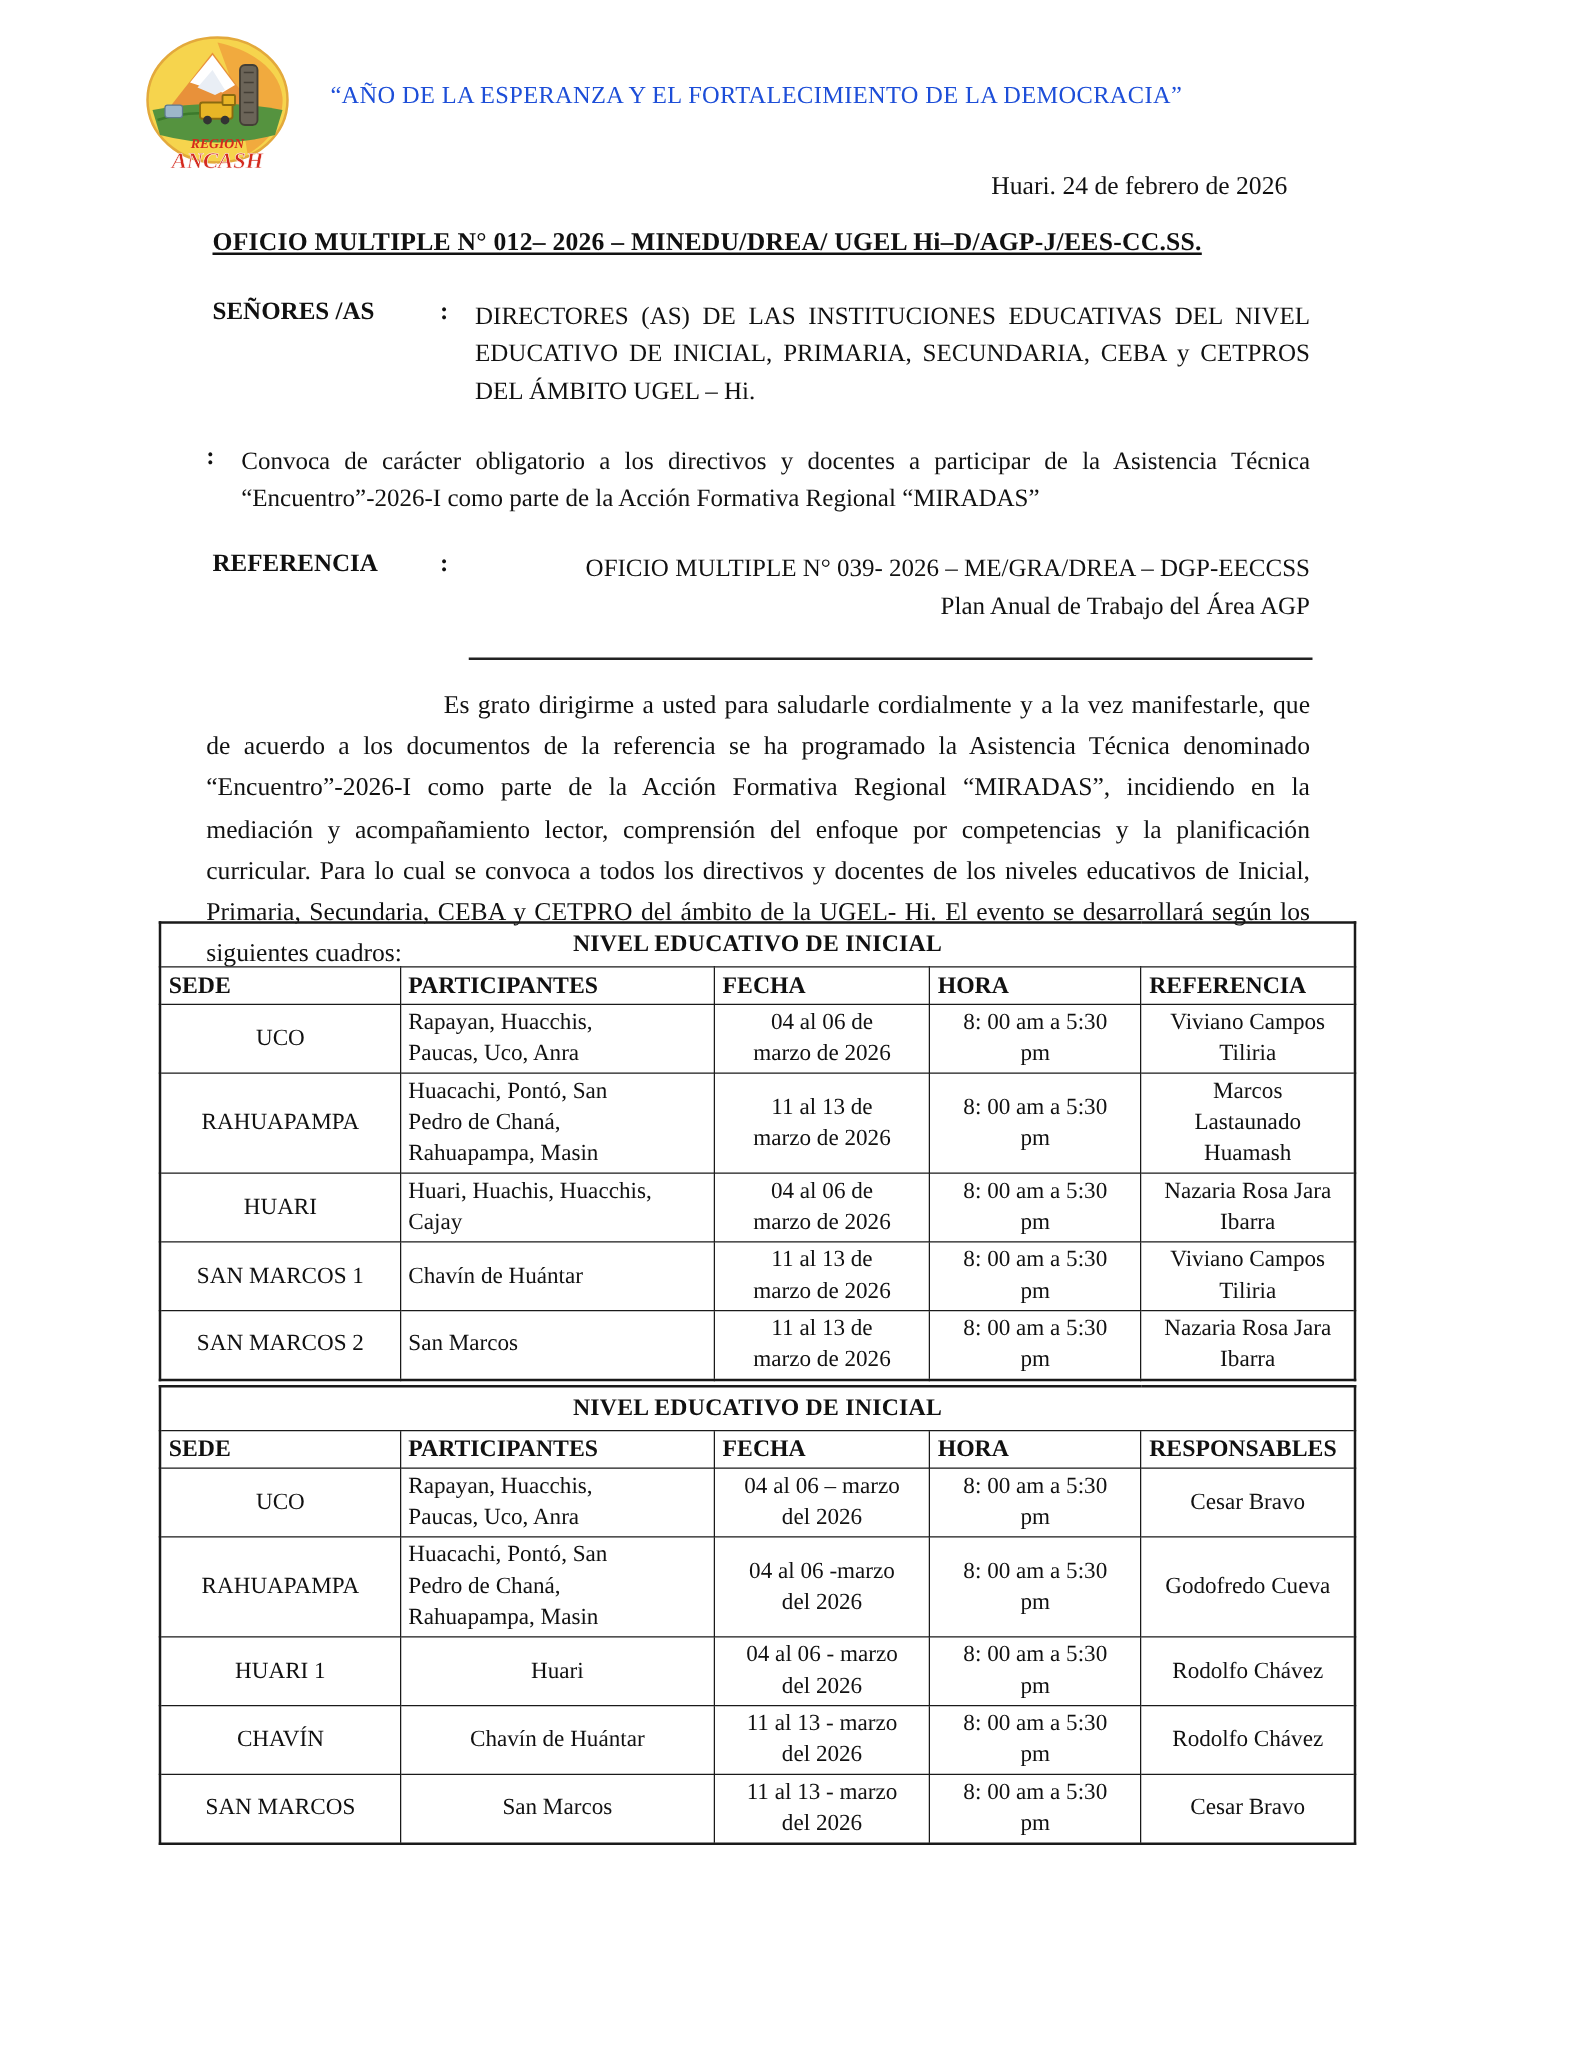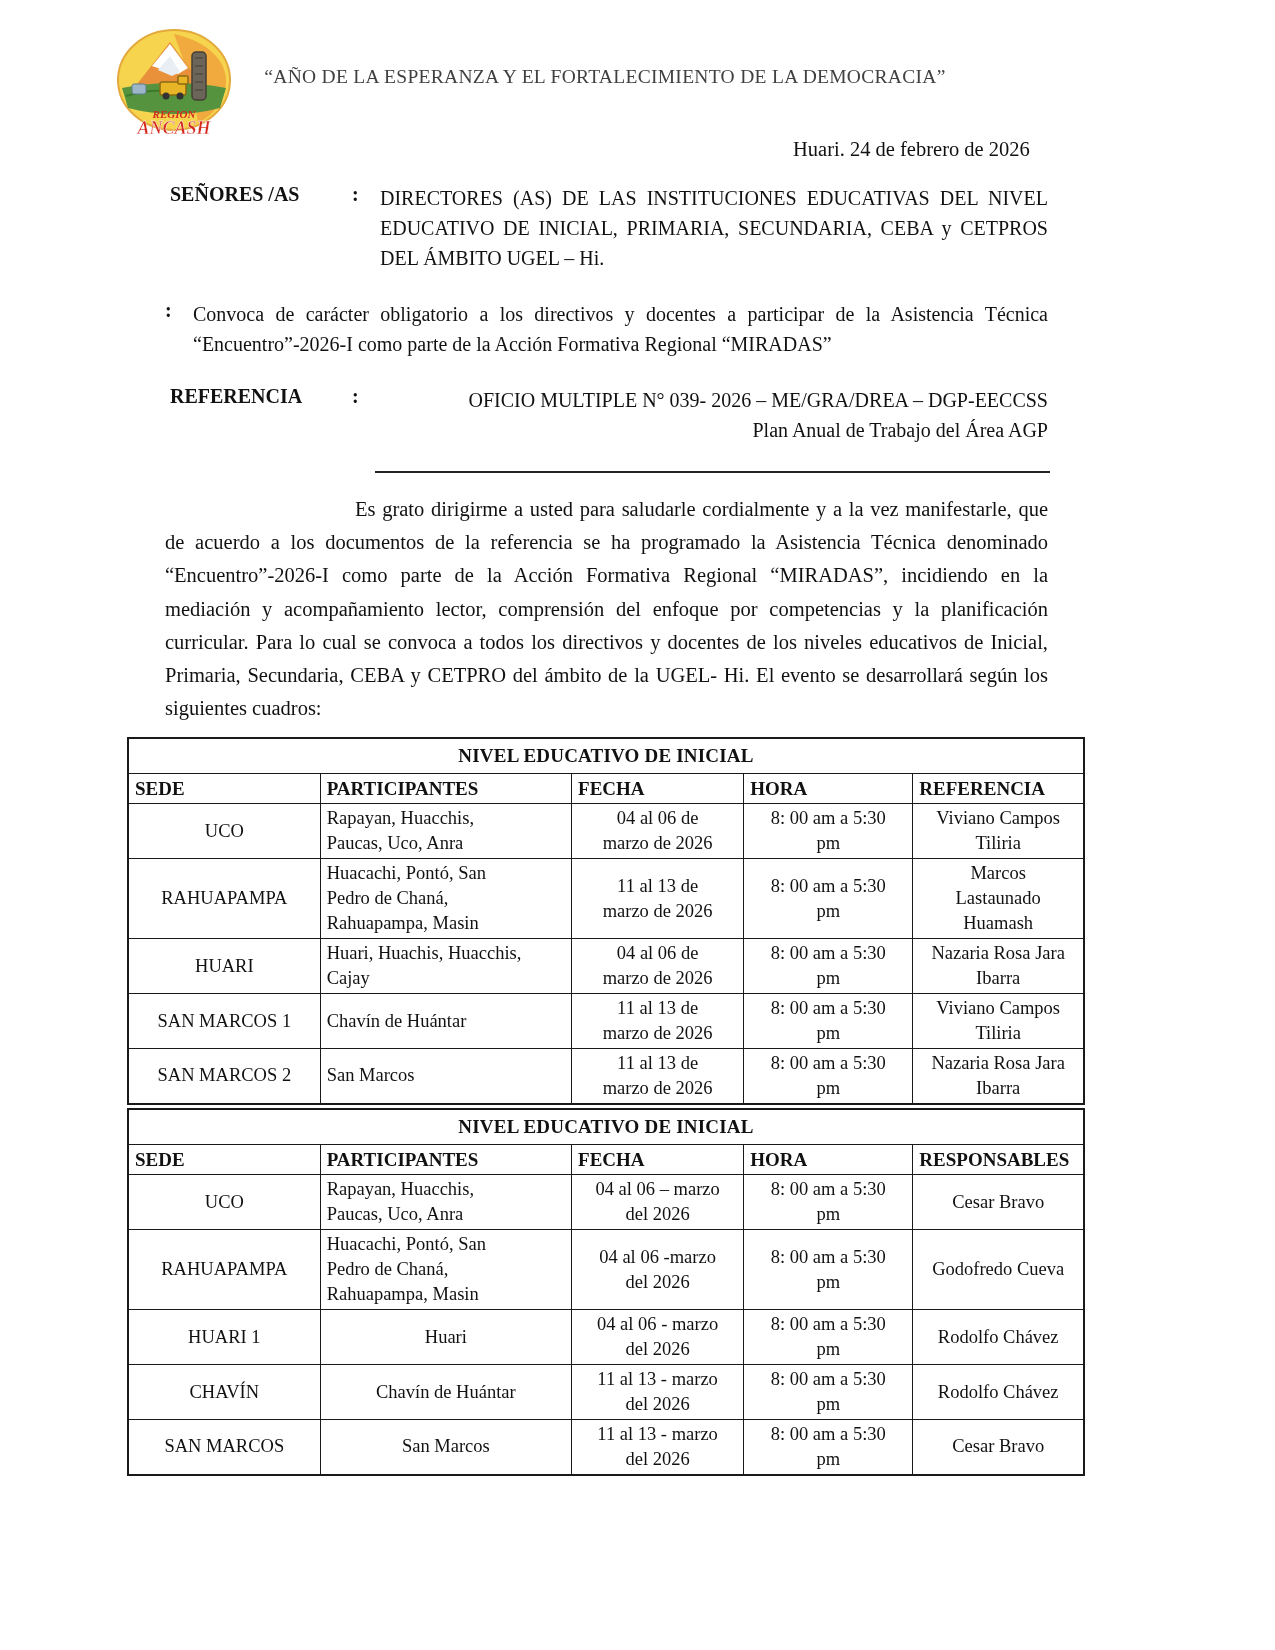--- a/index.html
+++ b/index.html
@@ -13,21 +13,21 @@
     color:#111111;
     overflow:hidden;
   }
 
   
   .logo-ancash { position:absolute; left:112px; top:26px; width:128px; height:120px; }
   .motto {
     position:absolute; left:245px; top:66px; width:720px;
     text-align:center;
     font-size:19.5px; letter-spacing:0.3px;
-    color:#404040;
+    color:#1d4ed8;
   }
   .logo-ugel { position:absolute; left:982px; top:40px; width:120px; height:112px; text-align:center; }
   .date-line {
     position:absolute; top:138px; left:793px;
     font-size:20.5px;
   }
 
   
   .content { position:absolute; top:183px; left:165px; width:883px; }
   .subject-line {
@@ -113,20 +113,21 @@
     </svg>
   </div>
 
   <div class="motto">“AÑO DE LA ESPERANZA Y EL FORTALECIMIENTO DE LA DEMOCRACIA”</div>
 
 
   <div class="date-line">Huari. 24 de febrero de 2026</div>
 
   <div class="content">
 
+    <div class="subject-line">OFICIO MULTIPLE N° 012– 2026 – MINEDU/DREA/ UGEL Hi–D/AGP-J/EES-CC.SS.</div>
 
     <div class="field">
       <span class="lbl">SEÑORES /AS</span>
       <span class="colon">:</span>
       <span class="val">DIRECTORES (AS) DE LAS INSTITUCIONES EDUCATIVAS DEL NIVEL EDUCATIVO DE INICIAL, PRIMARIA, SECUNDARIA, CEBA y CETPROS DEL ÁMBITO UGEL – Hi.</span>
     </div>
 
     <div class="field">
       <span class="colon">:</span>
       <span class="val">Convoca de carácter obligatorio a los directivos y docentes a participar de la Asistencia Técnica “Encuentro”-2026-I como parte de la Acción Formativa Regional “MIRADAS”</span>

